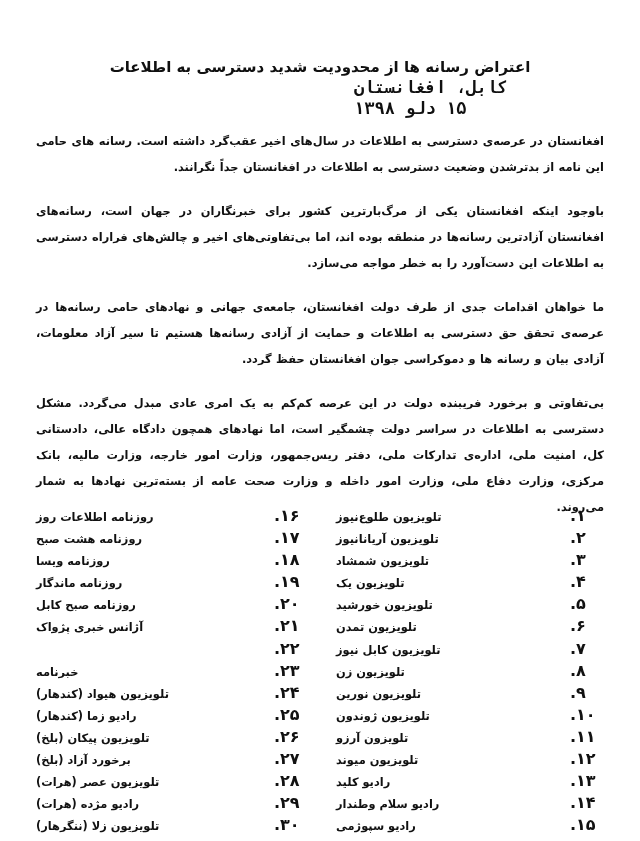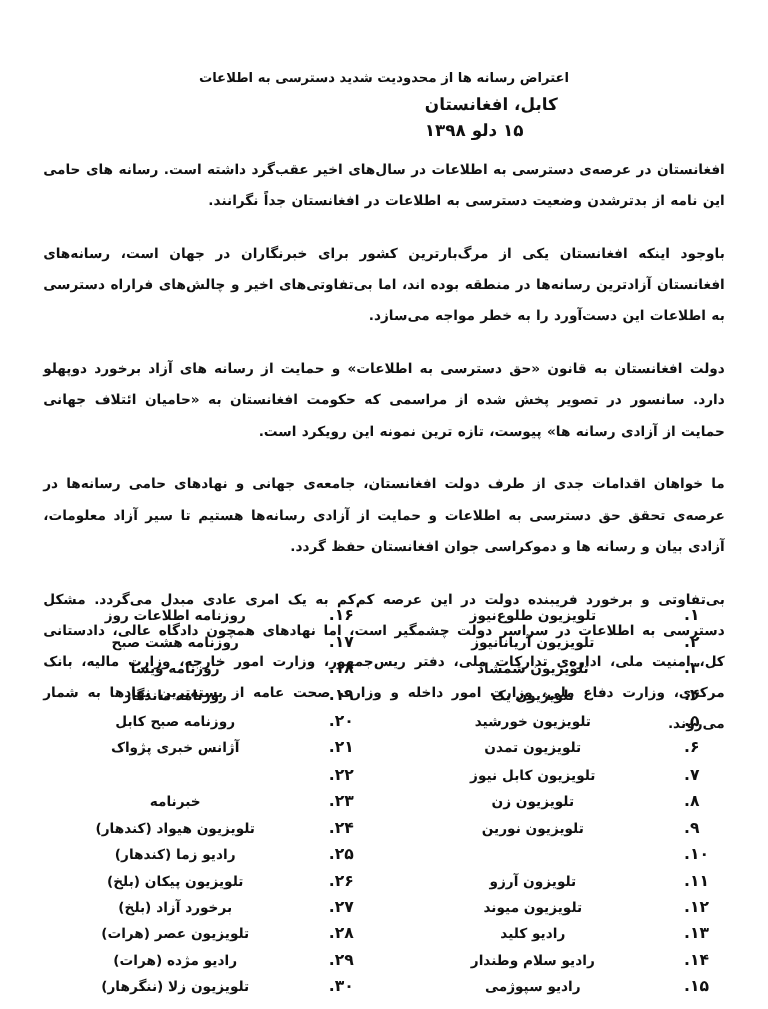--- a/index.html
+++ b/index.html
@@ -22,37 +22,38 @@
     inset: 0;
     background: #ffffff;
     padding: 0;
   }
   .doc-title {
     position: absolute;
     top: 58px;
     left: 0;
     right: 0;
     text-align: center;
-    font-size: 11px;
+    font-size: 15px;
     font-weight: 700;
     letter-spacing: 0;
     color: #101010;
     direction: rtl;
   }
   .dateline {
     position: absolute;
     top: 78px;
     right: 36px;
     width: 250px;
     text-align: left;
     direction: rtl;
-    font-size: 14px;
+    font-size: 17px;
     font-weight: 700;
     line-height: 21px;
     color: #101010;
+    font-family: Liberation Mono, monospace;
   }
   .dateline > div {
     text-align: left;
   }
   .body-block {
     position: absolute;
     right: 36px;
     left: 36px;
     top: 128px;
     direction: rtl;
@@ -95,48 +96,47 @@
     height: 22.1px;
     font-size: 11.4px;
     font-weight: 700;
     color: #111111;
     white-space: nowrap;
   }
   .sig-num {
     width: 34px;
     flex: 0 0 34px;
     text-align: left;
-    font-size: 13px;
+    font-size: 16px;
     font-weight: 700;
     direction: rtl;
     unicode-bidi: isolate;
   }
   .sig-name {
     flex: 1 1 auto;
-    text-align: center;
+    text-align: left;
     padding-right: 18px;
     direction: rtl;
   }
 </style>
 </head>
 <body>
 
 <div class="page">
 
   <div class="doc-title">اعتراض رسانه ها از محدودیت شدید دسترسی به اطلاعات</div>
 
   <div class="dateline">
     <div>کابل، افغانستان</div>
     <div>۱۵ دلو ۱۳۹۸</div>
   </div>
 
   <div class="body-block">
     <p class="para">افغانستان در عرصه‌ی دسترسی به اطلاعات در سال‌های اخیر عقب‌گرد داشته است. رسانه های حامی این نامه از بدترشدن وضعیت دسترسی به اطلاعات در افغانستان جداً نگرانند.</p>
     <p class="para">باوجود اینکه افغانستان یکی از مرگ‌بارترین کشور برای خبرنگاران در جهان است، رسانه‌های افغانستان آزادترین رسانه‌ها در منطقه بوده اند، اما بی‌تفاوتی‌های اخیر و چالش‌های فراراه دسترسی به اطلاعات این دست‌آورد را به خطر مواجه می‌سازد.</p>
-    <p class="para">دولت افغانستان به قانون «حق دسترسی به اطلاعات» و حمایت از رسانه های آزاد برخورد دوپهلو دارد. سانسور در تصویر پخش شده از مراسمی که حکومت افغانستان به «حامیان ائتلاف جهانی حمایت از آزادی رسانه ها» پیوست، تازه ترین نمونه این رویکرد است.</p>
     <p class="para">ما خواهان اقدامات جدی از طرف دولت افغانستان، جامعه‌ی جهانی و نهادهای حامی رسانه‌ها در عرصه‌ی تحقق حق دسترسی به اطلاعات و حمایت از آزادی رسانه‌ها هستیم  تا سیر آزاد معلومات، آزادی بیان و رسانه ها و دموکراسی جوان افغانستان حفظ گردد.</p>
     <p class="para">بی‌تفاوتی و برخورد فریبنده دولت در این عرصه کم‌کم به یک امری عادی مبدل می‌گردد. مشکل دسترسی به اطلاعات در سراسر دولت چشمگیر است، اما نهادهای همچون دادگاه عالی، دادستانی کل، امنیت ملی، اداره‌ی تدارکات ملی، دفتر ریس‌جمهور، وزارت امور خارجه، وزارت مالیه، بانک مرکزی، وزارت دفاع ملی، وزارت امور داخله و وزارت صحت عامه از بسته‌ترین نهادها به شمار می‌روند.</p>
   </div>
 
   <div class="signatories">
     <div class="sig-col col-right">
       <div class="sig-row">
           <span class="sig-num">۱.</span>
           <span class="sig-name">تلویزیون طلوع‌نیوز</span>
         </div>
@@ -167,20 +167,21 @@
       <div class="sig-row">
           <span class="sig-num">۸.</span>
           <span class="sig-name">تلویزیون زن</span>
         </div>
       <div class="sig-row">
           <span class="sig-num">۹.</span>
           <span class="sig-name">تلویزیون نورین</span>
         </div>
       <div class="sig-row">
           <span class="sig-num">۱۰.</span>
+          <span class="sig-name">تلویزیون ژوندون</span>
         </div>
       <div class="sig-row">
           <span class="sig-num">۱۱.</span>
           <span class="sig-name">تلویزون آرزو</span>
         </div>
       <div class="sig-row">
           <span class="sig-num">۱۲.</span>
           <span class="sig-name">تلویزیون میوند</span>
         </div>
       <div class="sig-row">

